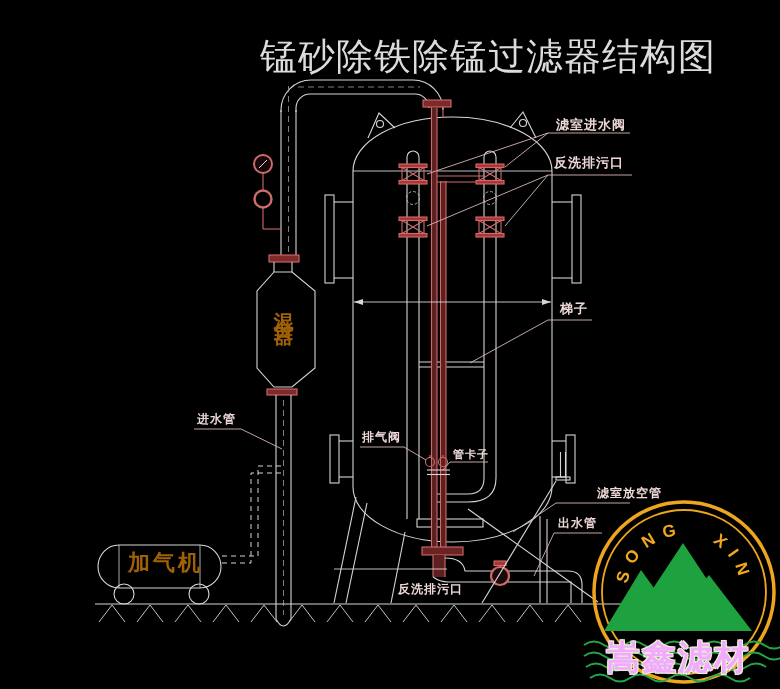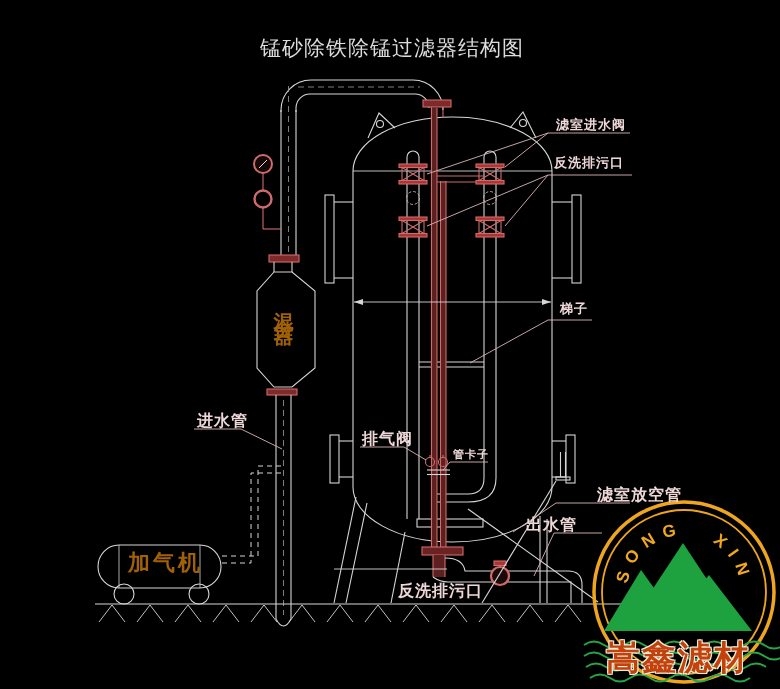--- a/index.html
+++ b/index.html
@@ -1,28 +1,28 @@
 <!DOCTYPE html>
 <html><head>
 <meta charset="utf-8">
 <style>
   html,body{margin:0;padding:0;background:#000;}
   .stage{position:relative;width:780px;height:689px;background:#000;overflow:hidden;
          font-family:"Liberation Sans",sans-serif;}
   .stage svg{position:absolute;left:0;top:0;}
   .txt{position:absolute;white-space:nowrap;line-height:1;}
-  .title{font-family:"Liberation Serif",serif;color:#dcdcdc;font-size:21px;letter-spacing:1px;}
+  .title{font-family:"Liberation Serif",serif;color:#dcdcdc;font-size:37px;letter-spacing:1px;}
   .watermark{font-family:"Liberation Serif",serif;color:#38d5cf;font-size:34px;letter-spacing:0px;}
   .lbl{color:#eed8d8;font-size:13px;font-weight:bold;letter-spacing:1px;}
-  .lbl.sm{font-size:16px;}
+  .lbl.sm{font-size:12px;}
   .lbl.xs{font-size:11px;}
   .equip{color:#a16207;font-weight:bold;}
   .mixer-txt{font-size:20px;writing-mode:vertical-rl;text-orientation:upright;letter-spacing:7px;}
   .aerator-txt{font-size:22px;letter-spacing:3px;}
-  .logo-company{font-size:34px;font-weight:bold;letter-spacing:2px;color:#c2410c;
+  .logo-company{font-size:34px;font-weight:bold;letter-spacing:2px;color:#f0abfc;
     text-shadow:-1px -1px 0 #efefda,1px -1px 0 #efefda,-1px 1px 0 #efefda,1px 1px 0 #efefda,0 0 2px #ffffff;}
 </style>
 </head>
 <body>
 
 <div class="stage">
 
 <svg width="780" height="689" viewBox="0 0 780 689">
   <g stroke="#d6d6d6" stroke-width="1.1" fill="none">
 
@@ -266,21 +266,21 @@
 <div class="txt title" style="left:260px;top:38px;">锰砂除铁除锰过滤器结构图</div>
 
 
 <div class="txt lbl" style="left:556px;top:118px;">滤室进水阀</div>
 <div class="txt lbl" style="left:554px;top:156px;">反洗排污口</div>
 <div class="txt lbl" style="left:560px;top:302px;">梯子</div>
 <div class="txt lbl sm" style="left:197px;top:413px;">进水管</div>
 <div class="txt lbl sm" style="left:362px;top:431px;">排气阀</div>
 <div class="txt lbl xs" style="left:453px;top:449px;text-align:right;">管卡子</div>
 <div class="txt lbl sm" style="left:560px;top:487px;margin-left:37px;">滤室放空管</div>
-<div class="txt lbl sm" style="left:526px;top:517px;">出水管</div>
+<div class="txt lbl sm" style="left:558px;top:517px;">出水管</div>
 <div class="txt lbl sm" style="left:398px;top:583px;">反洗排污口</div>
 
 <div class="txt equip mixer-txt" style="left:274px;top:296px;">混合器</div>
 <div class="txt equip aerator-txt" style="left:128px;top:552px;">加气机</div>
 
 <div class="txt logo-company" style="left:606px;top:640px;">嵩鑫滤材</div>
 
 </div>
 
 </body></html>

